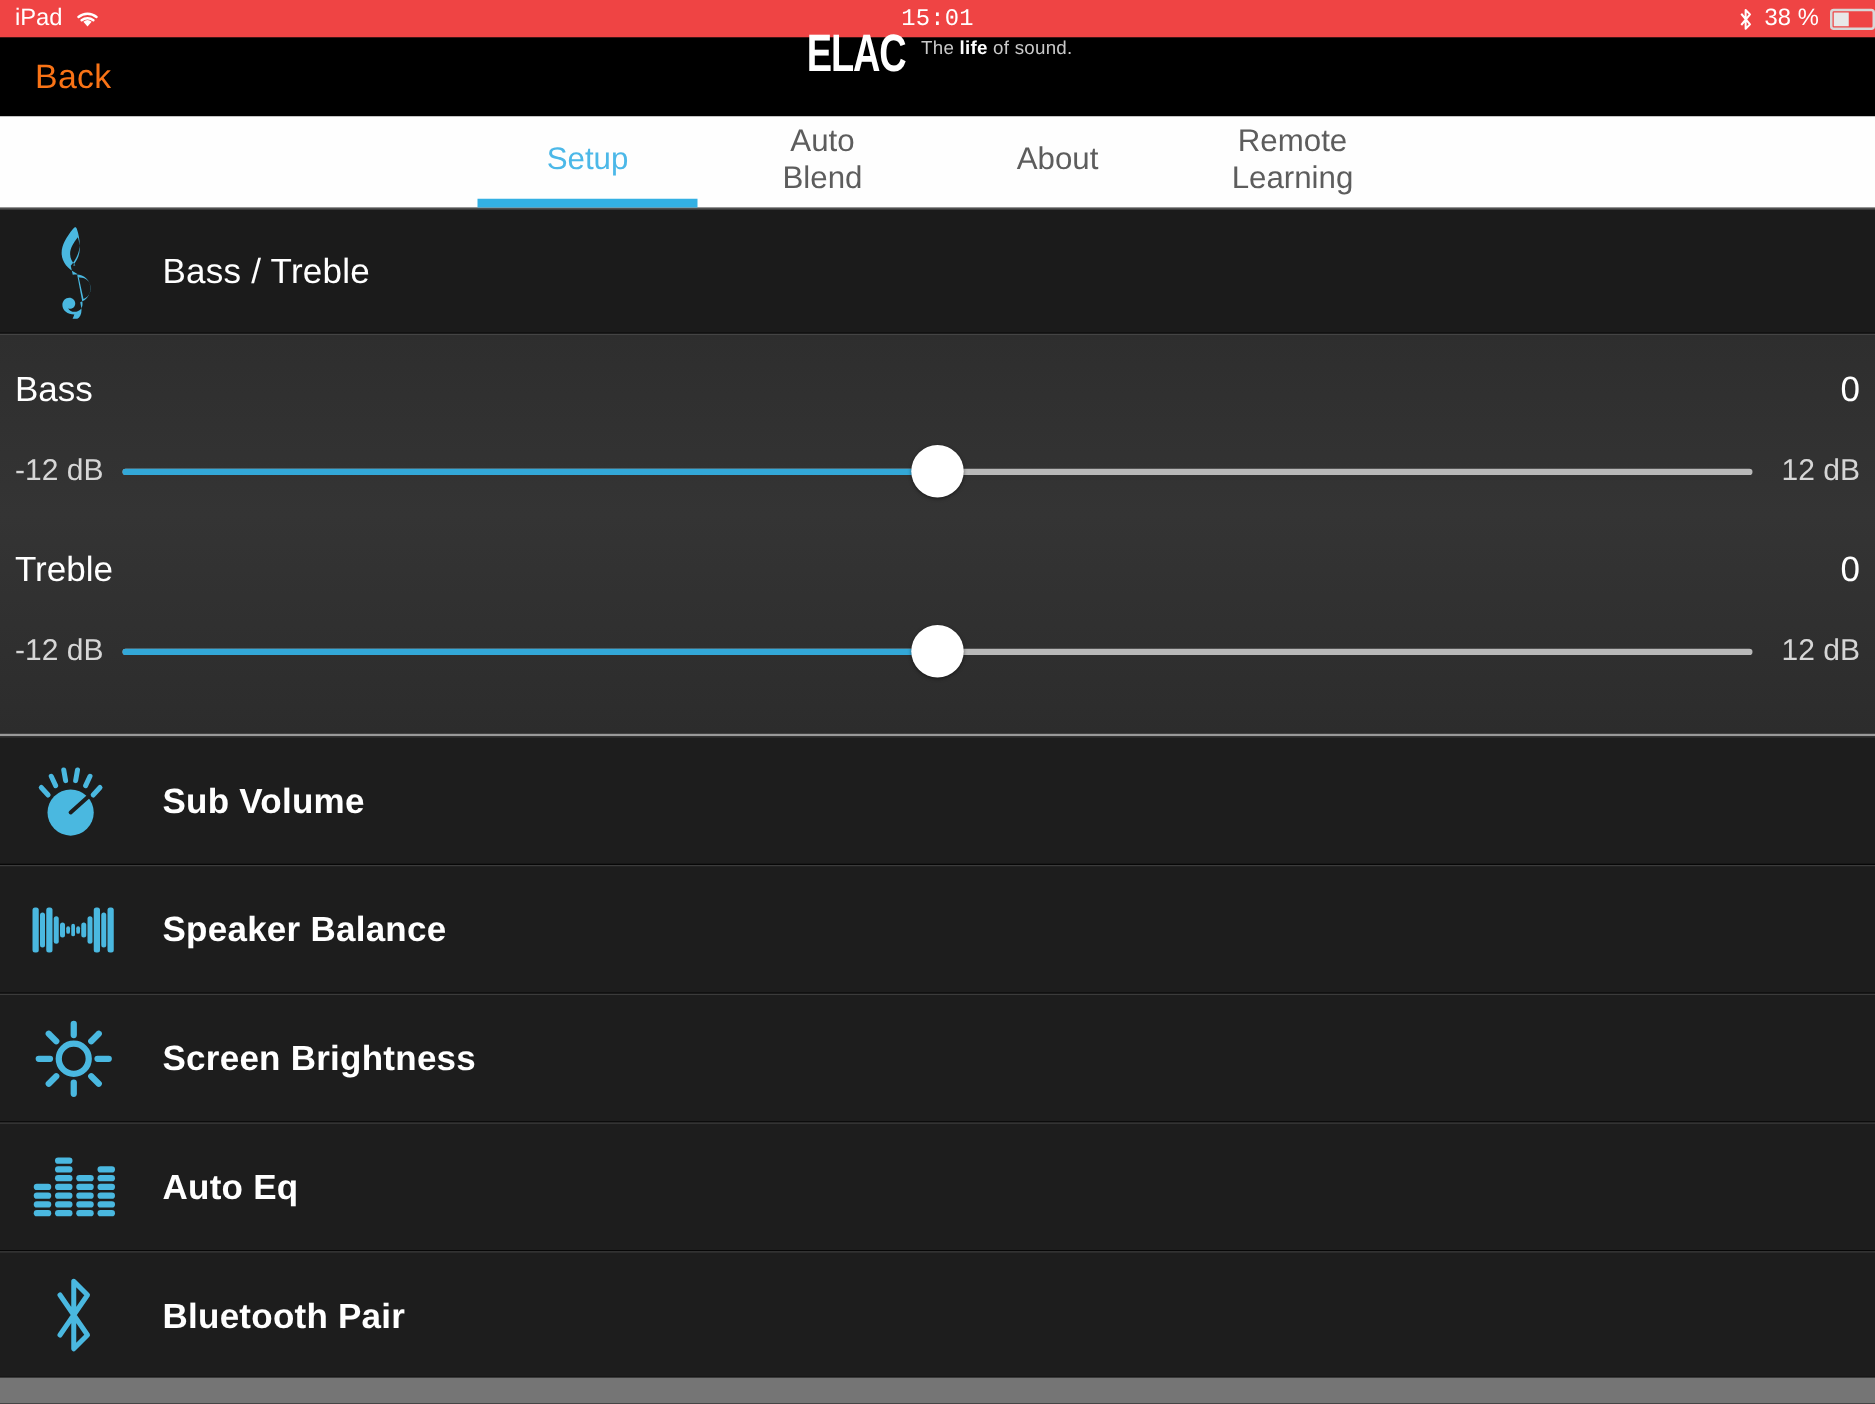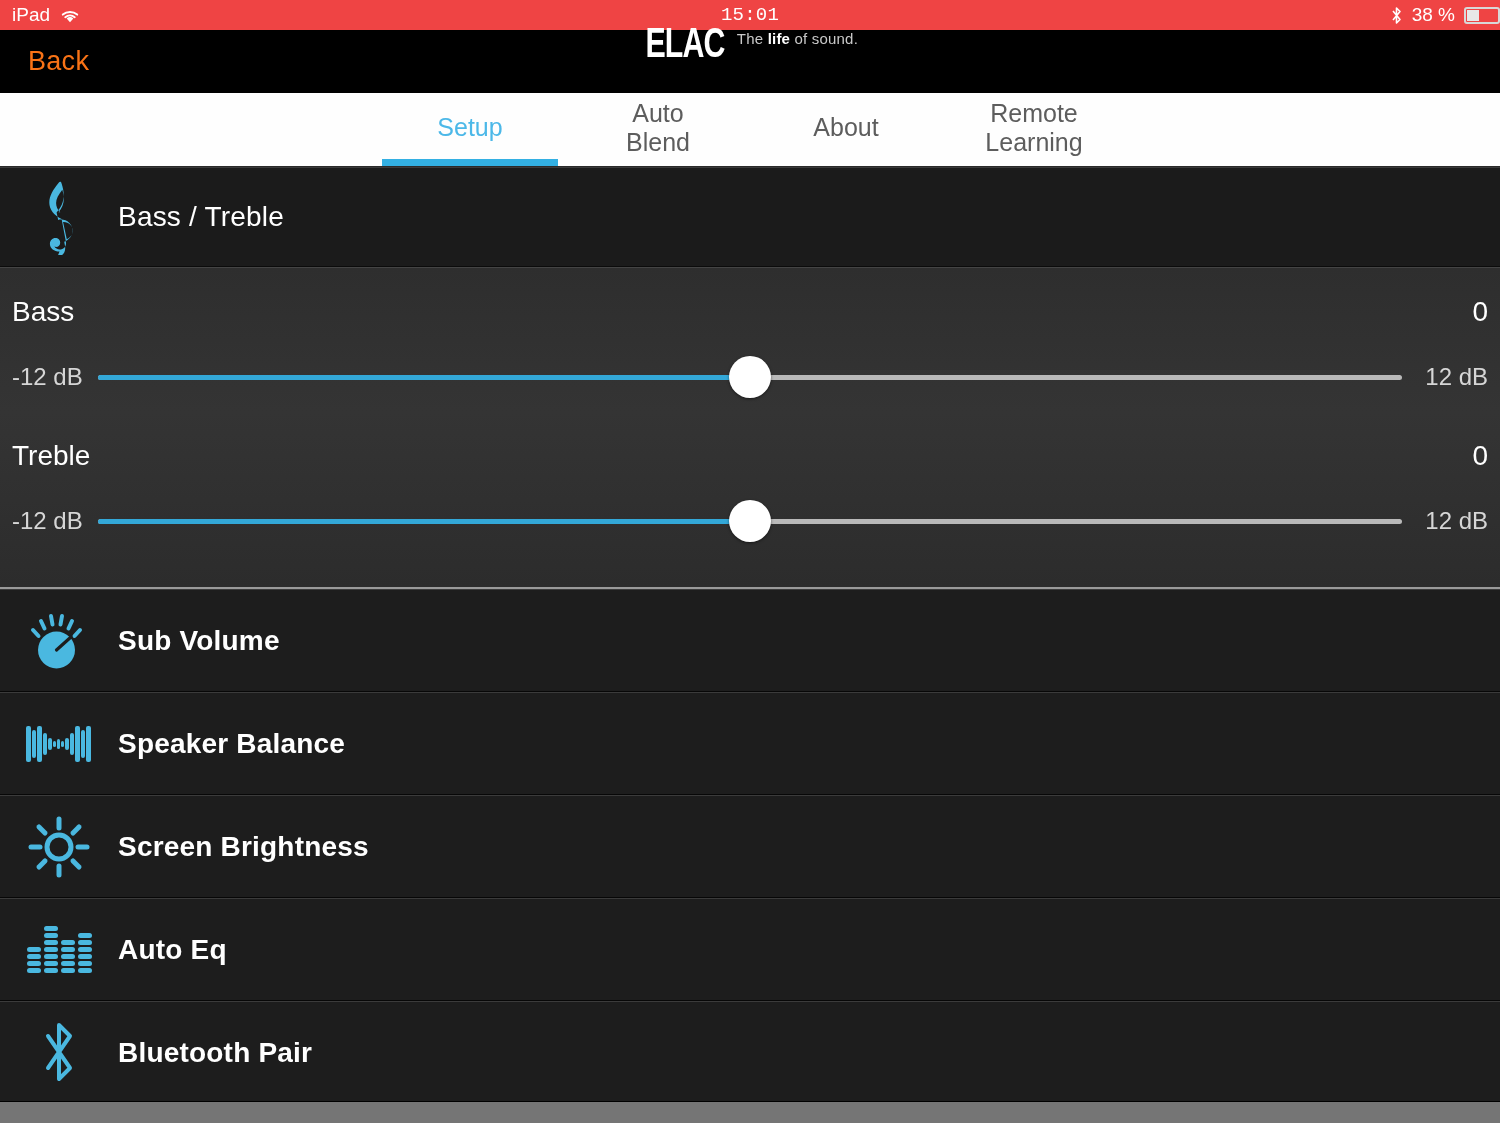--- a/index.html
+++ b/index.html
@@ -82,21 +82,21 @@
   }
 
   
   .bt-header {
     height: 100px; background: #1b1b1b;
     display: flex; align-items: center;
     border-top: 1px solid #3a3a3a;
     border-bottom: 1px solid #0b0b0b;
   }
   .bt-header .row-icon { width: 118px; display: flex; justify-content: center; align-items: center; }
-  .row-label { color: #fff; font-size: 28px; letter-spacing: .2px; }
+  .row-label { color: #fff; font-size: 28px; letter-spacing: .2px; margin-left: 12px; }
 
   
   .slider-panel {
     background: linear-gradient(180deg, #2e2e2e 0%, #343434 45%, #2c2c2c 100%);
     padding: 0 12px;
     border-top: 1px solid #444;
     border-bottom: 2px solid #9a9a9a;
     height: 322px;
   }
   .slider-group { padding-top: 14px; }

